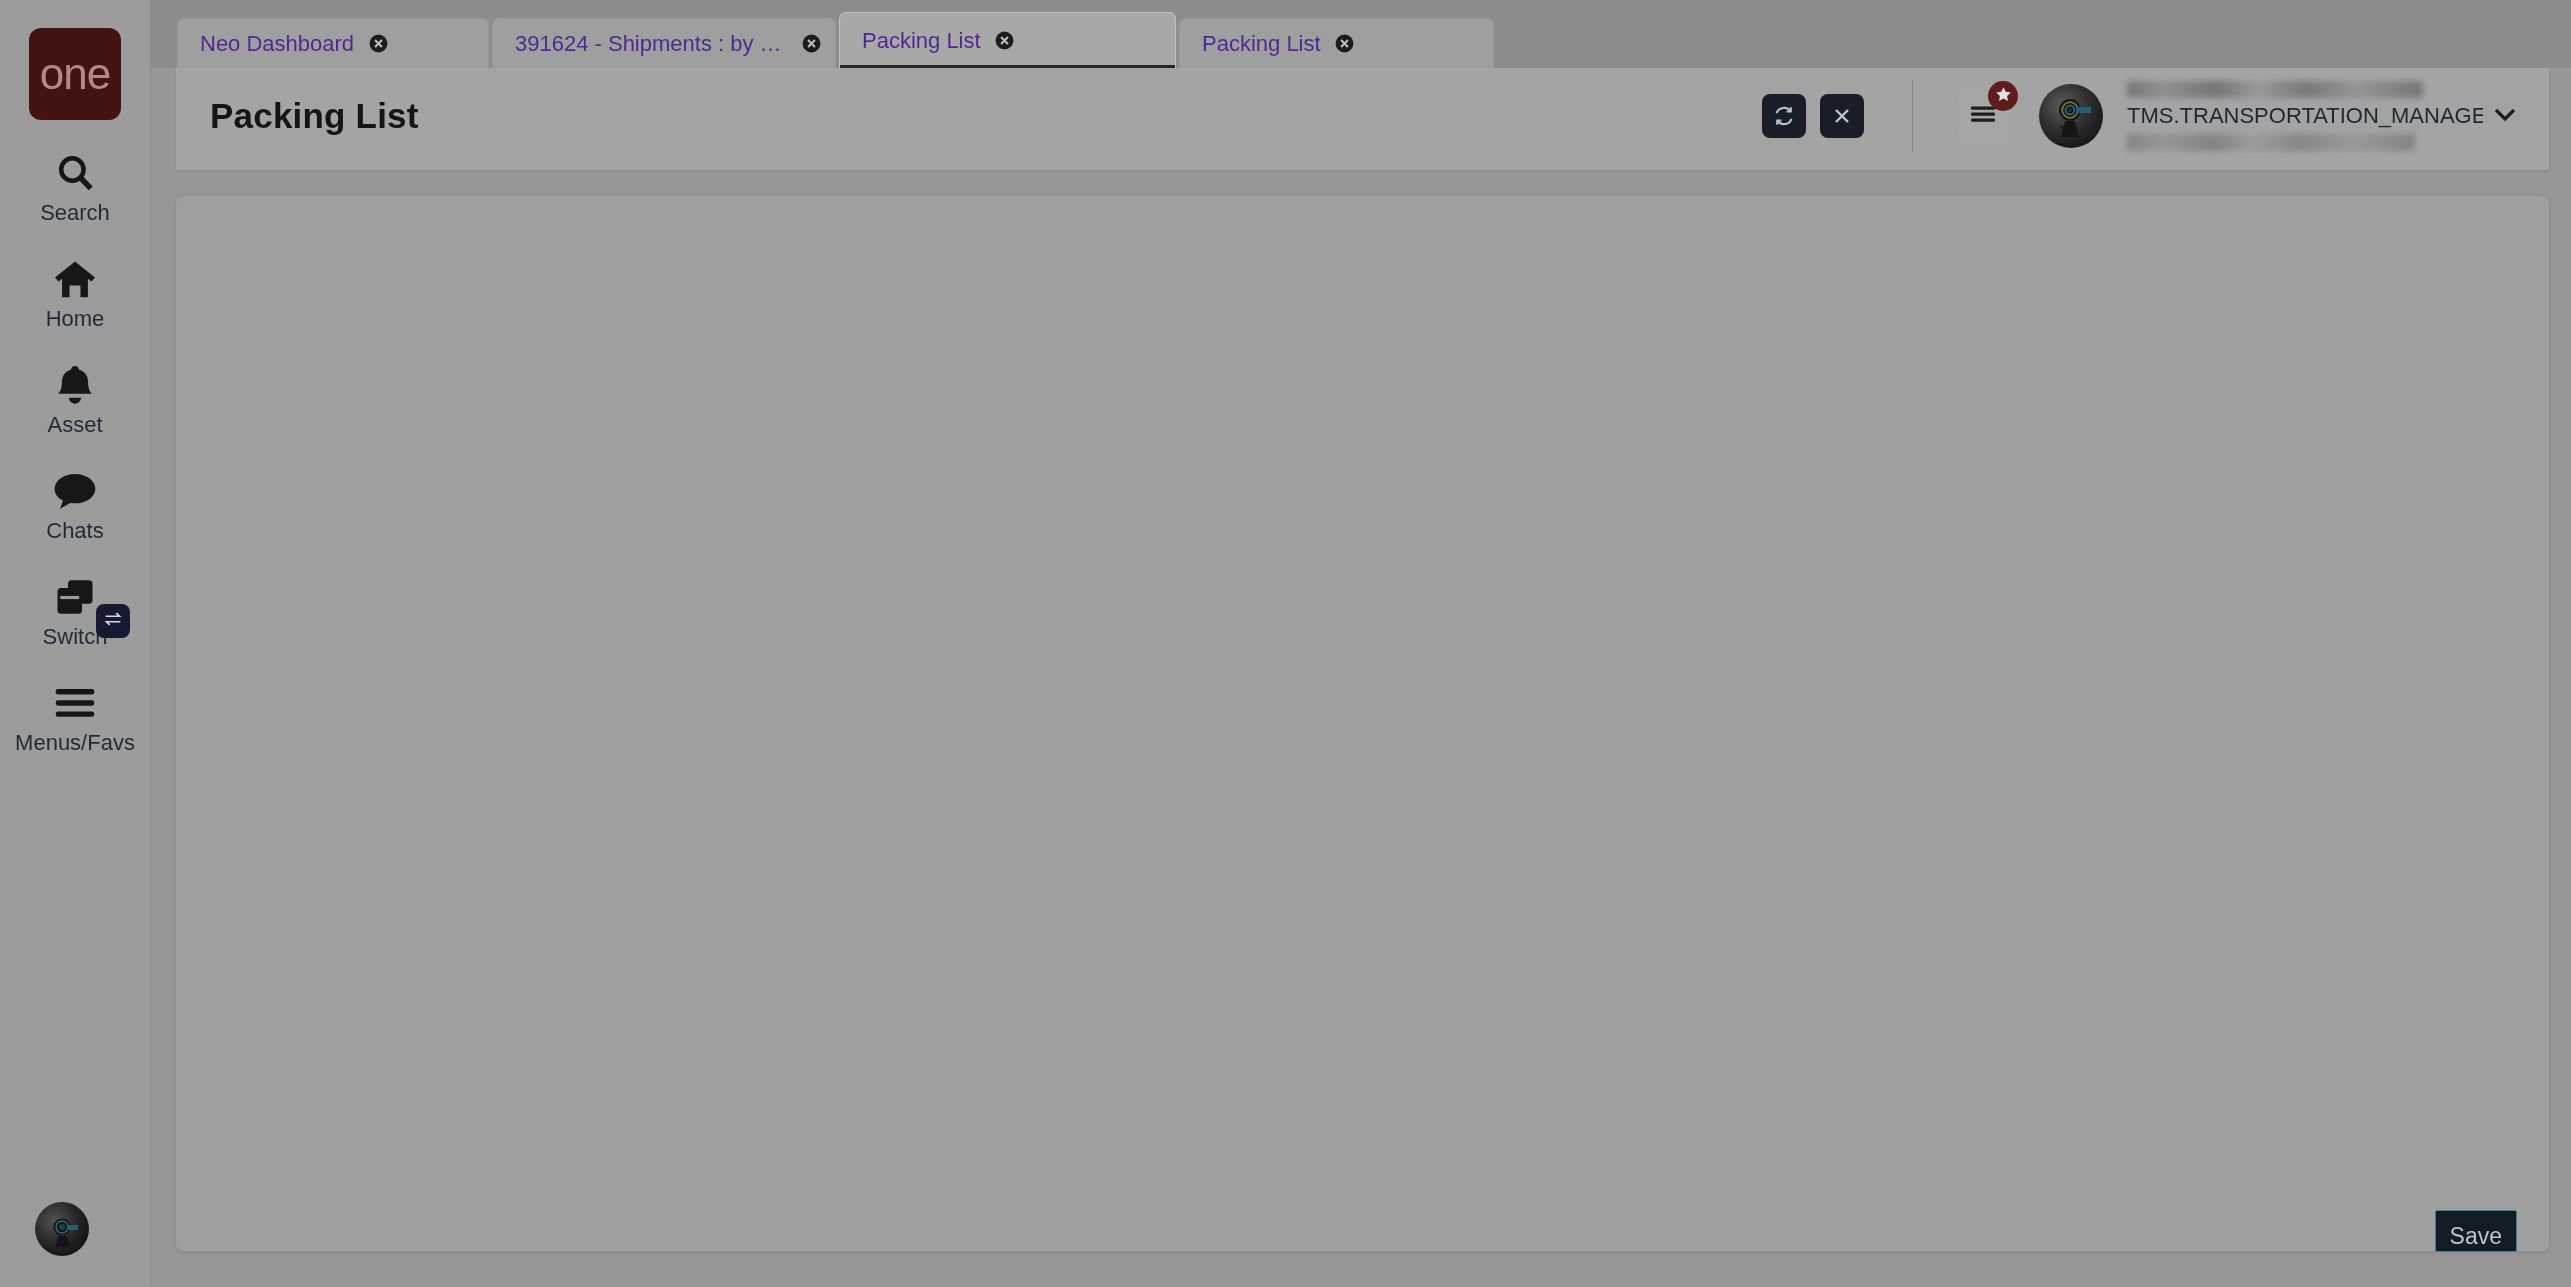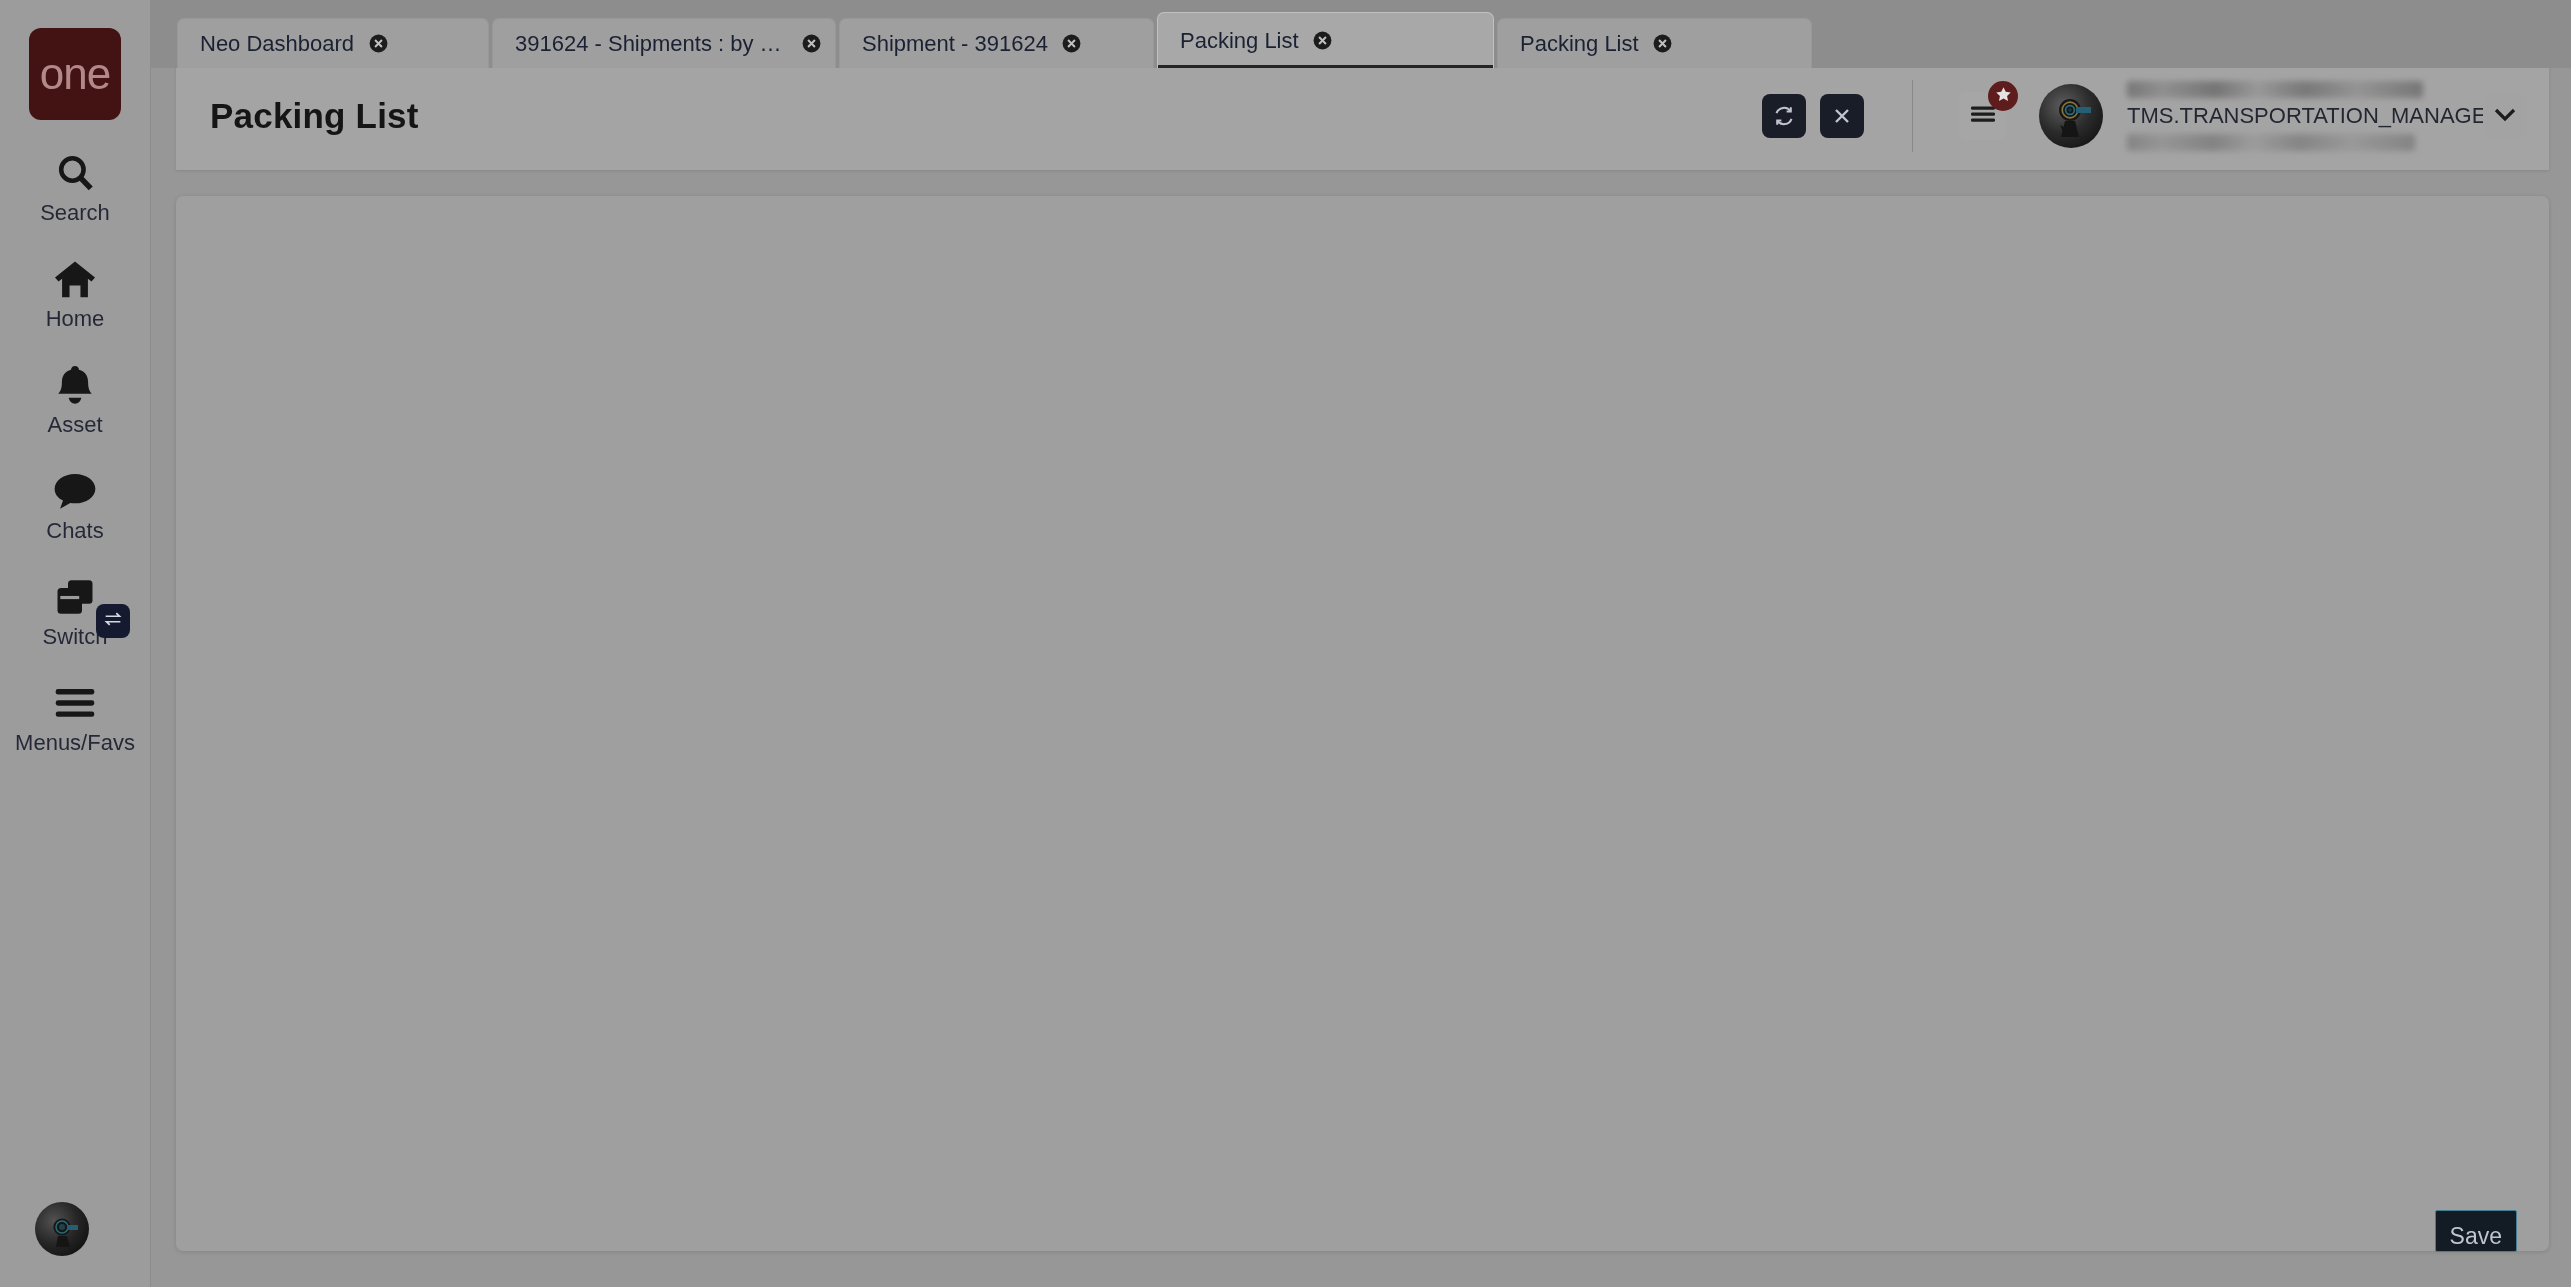--- a/index.html
+++ b/index.html
@@ -121,21 +121,21 @@
   }
   .tab.active::after {
     content: "";
     position: absolute;
     left: 0; right: 0; bottom: 0;
     height: 3px;
     background: #1b1b1b;
   }
   .tab-label {
     font-size: 22px;
-    color: #0f172a;
+    color: #4c1d95;
     white-space: nowrap;
     overflow: hidden;
     text-overflow: ellipsis;
   }
   .tab-close {
     width: 48px;
     display: flex; align-items: center; justify-content: center;
     flex: none;
     cursor: pointer;
   }
@@ -608,29 +608,20 @@
     <span class="tab-label">Neo Dashboard</span>
     <span class="tab-close">
       <svg width="19" height="19" viewBox="0 0 20 20">
           <circle cx="10" cy="10" r="9.4" fill="#111"></circle>
           <path d="M6.4 6.4l7.2 7.2M13.6 6.4l-7.2 7.2" stroke="#c9c9c9" stroke-width="2.1"></path>
         </svg>
     </span>
   </div>
   <div class="tab tab-w2">
     <span class="tab-label">391624 - Shipments : by Shipme...</span>
-    <span class="tab-close">
-      <svg width="19" height="19" viewBox="0 0 20 20">
-          <circle cx="10" cy="10" r="9.4" fill="#111"></circle>
-          <path d="M6.4 6.4l7.2 7.2M13.6 6.4l-7.2 7.2" stroke="#c9c9c9" stroke-width="2.1"></path>
-        </svg>
-    </span>
-  </div>
-  <div class="tab tab-w3">
-    <span class="tab-label">Shipment - 391624</span>
     <span class="tab-close">
       <svg width="19" height="19" viewBox="0 0 20 20">
           <circle cx="10" cy="10" r="9.4" fill="#111"></circle>
           <path d="M6.4 6.4l7.2 7.2M13.6 6.4l-7.2 7.2" stroke="#c9c9c9" stroke-width="2.1"></path>
         </svg>
     </span>
   </div>
   <div class="tab tab-w4 active">
     <span class="tab-label">Packing List</span>
     <span class="tab-close">

